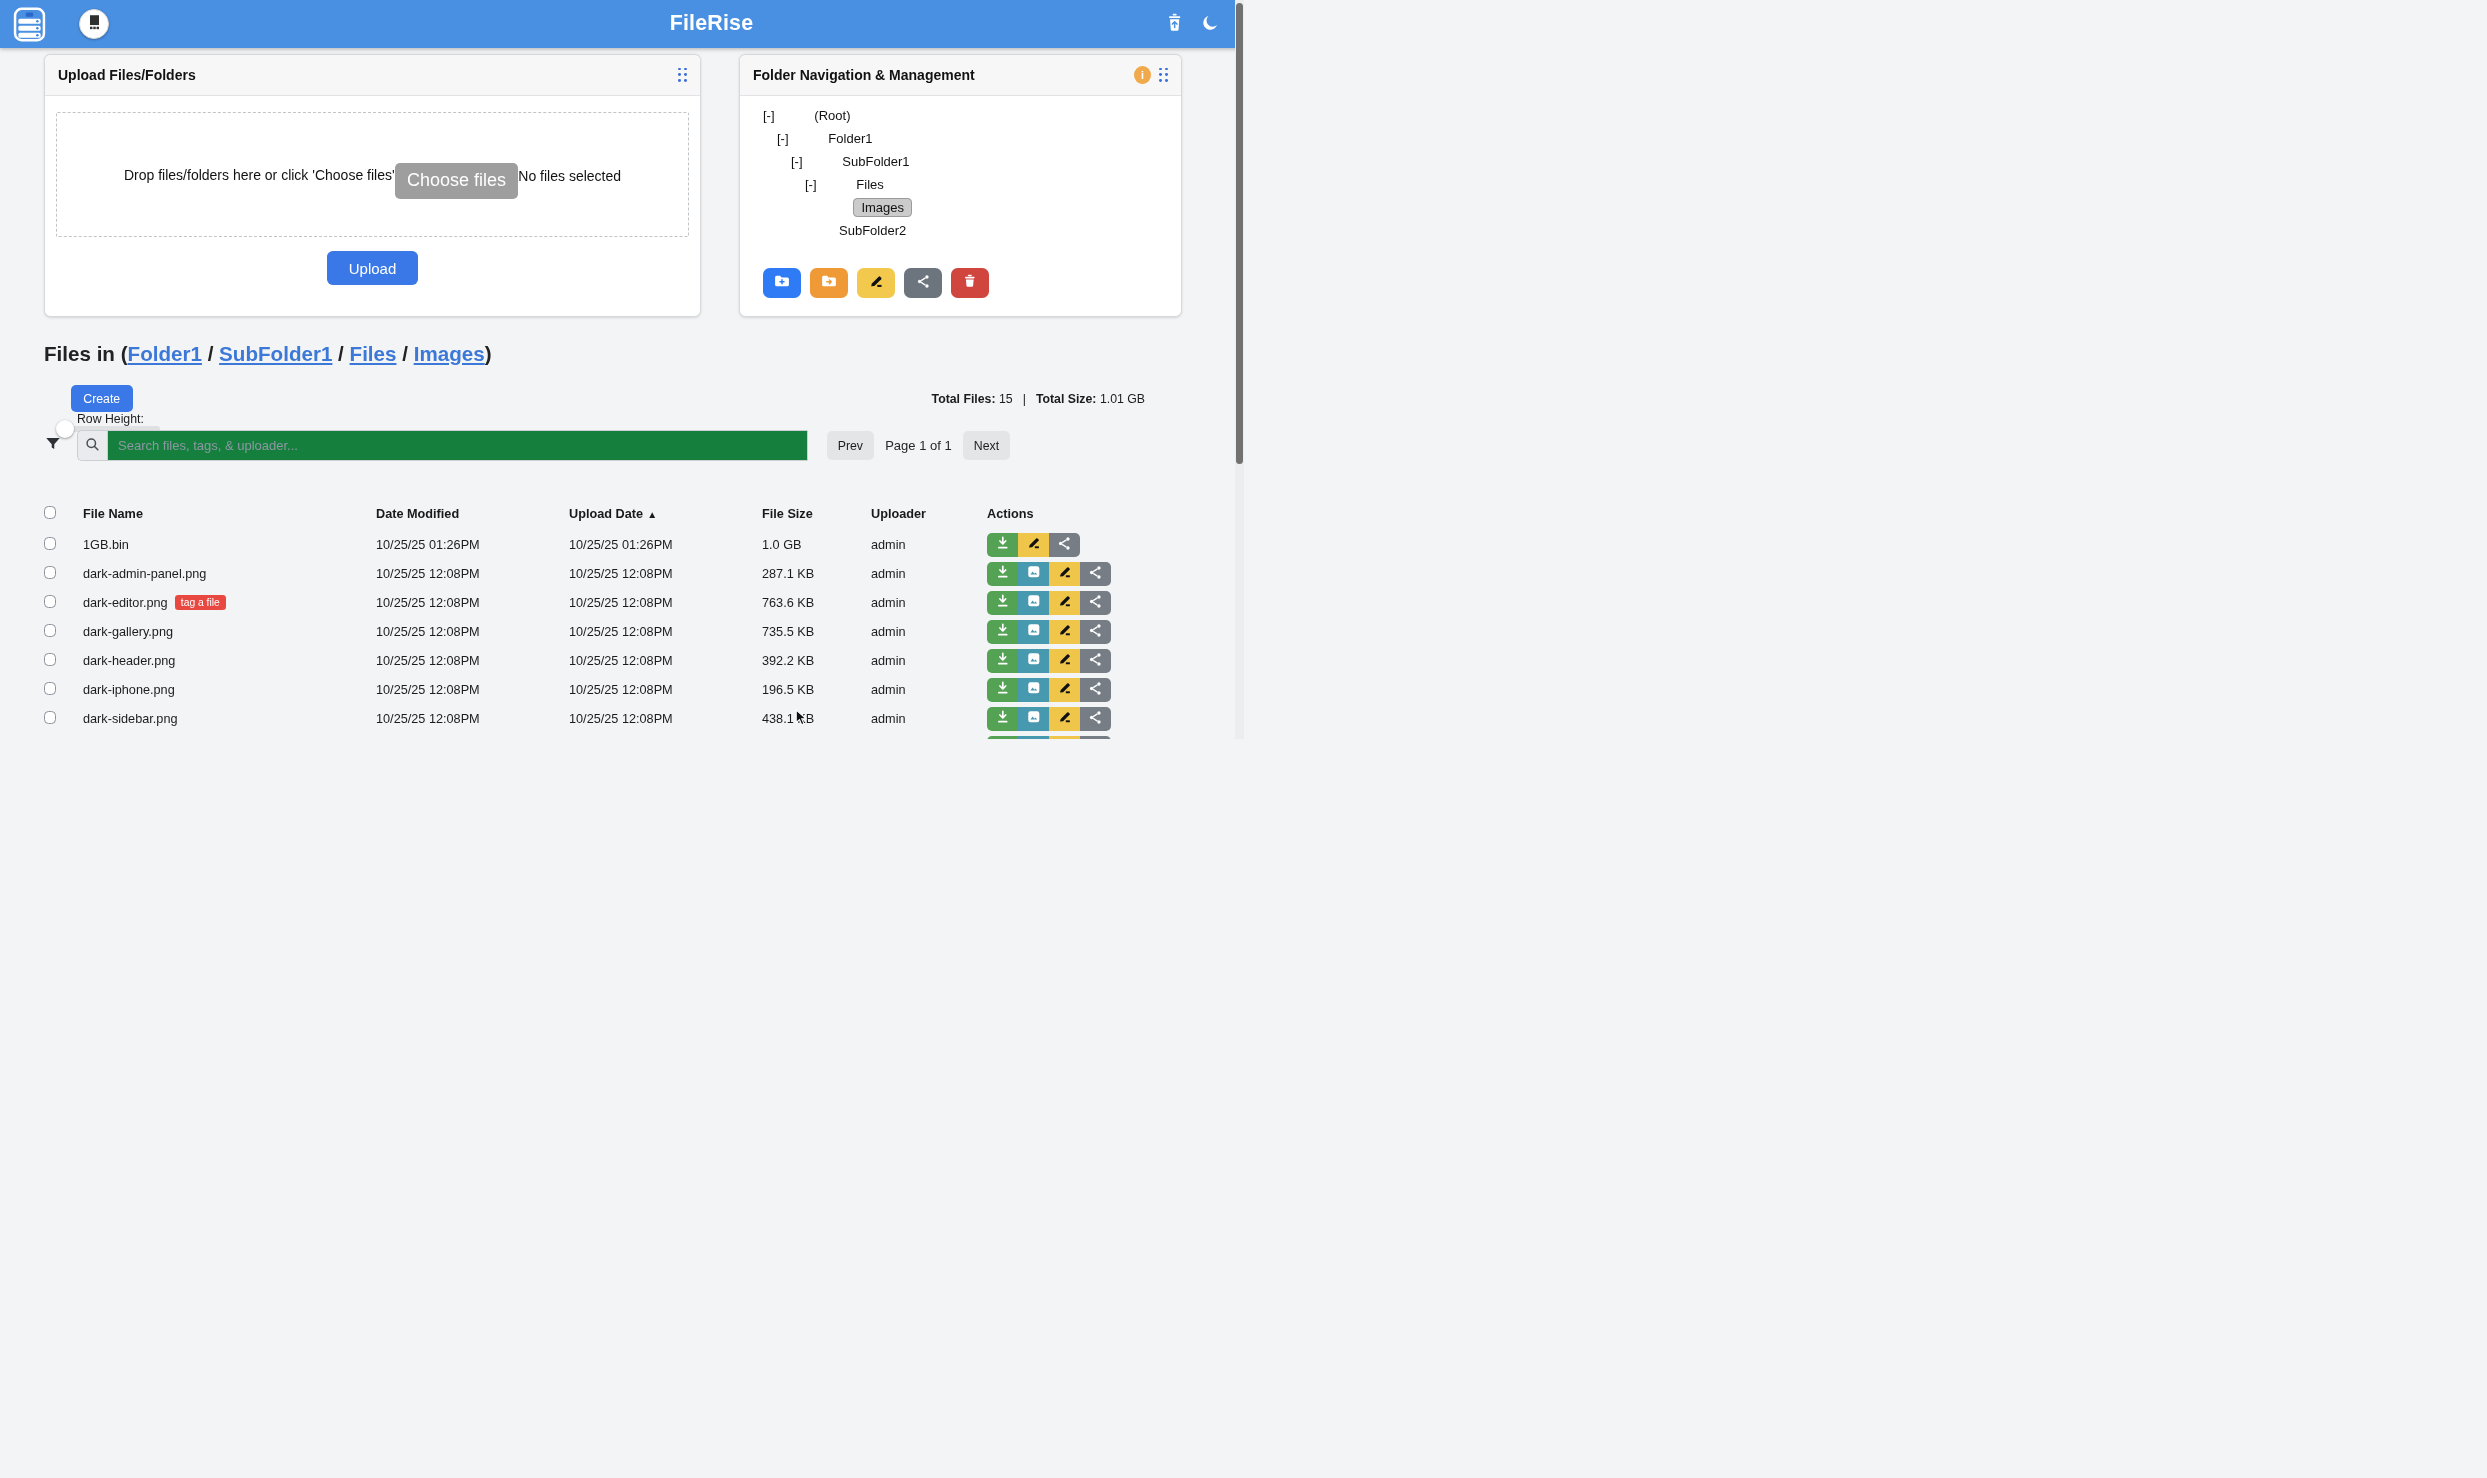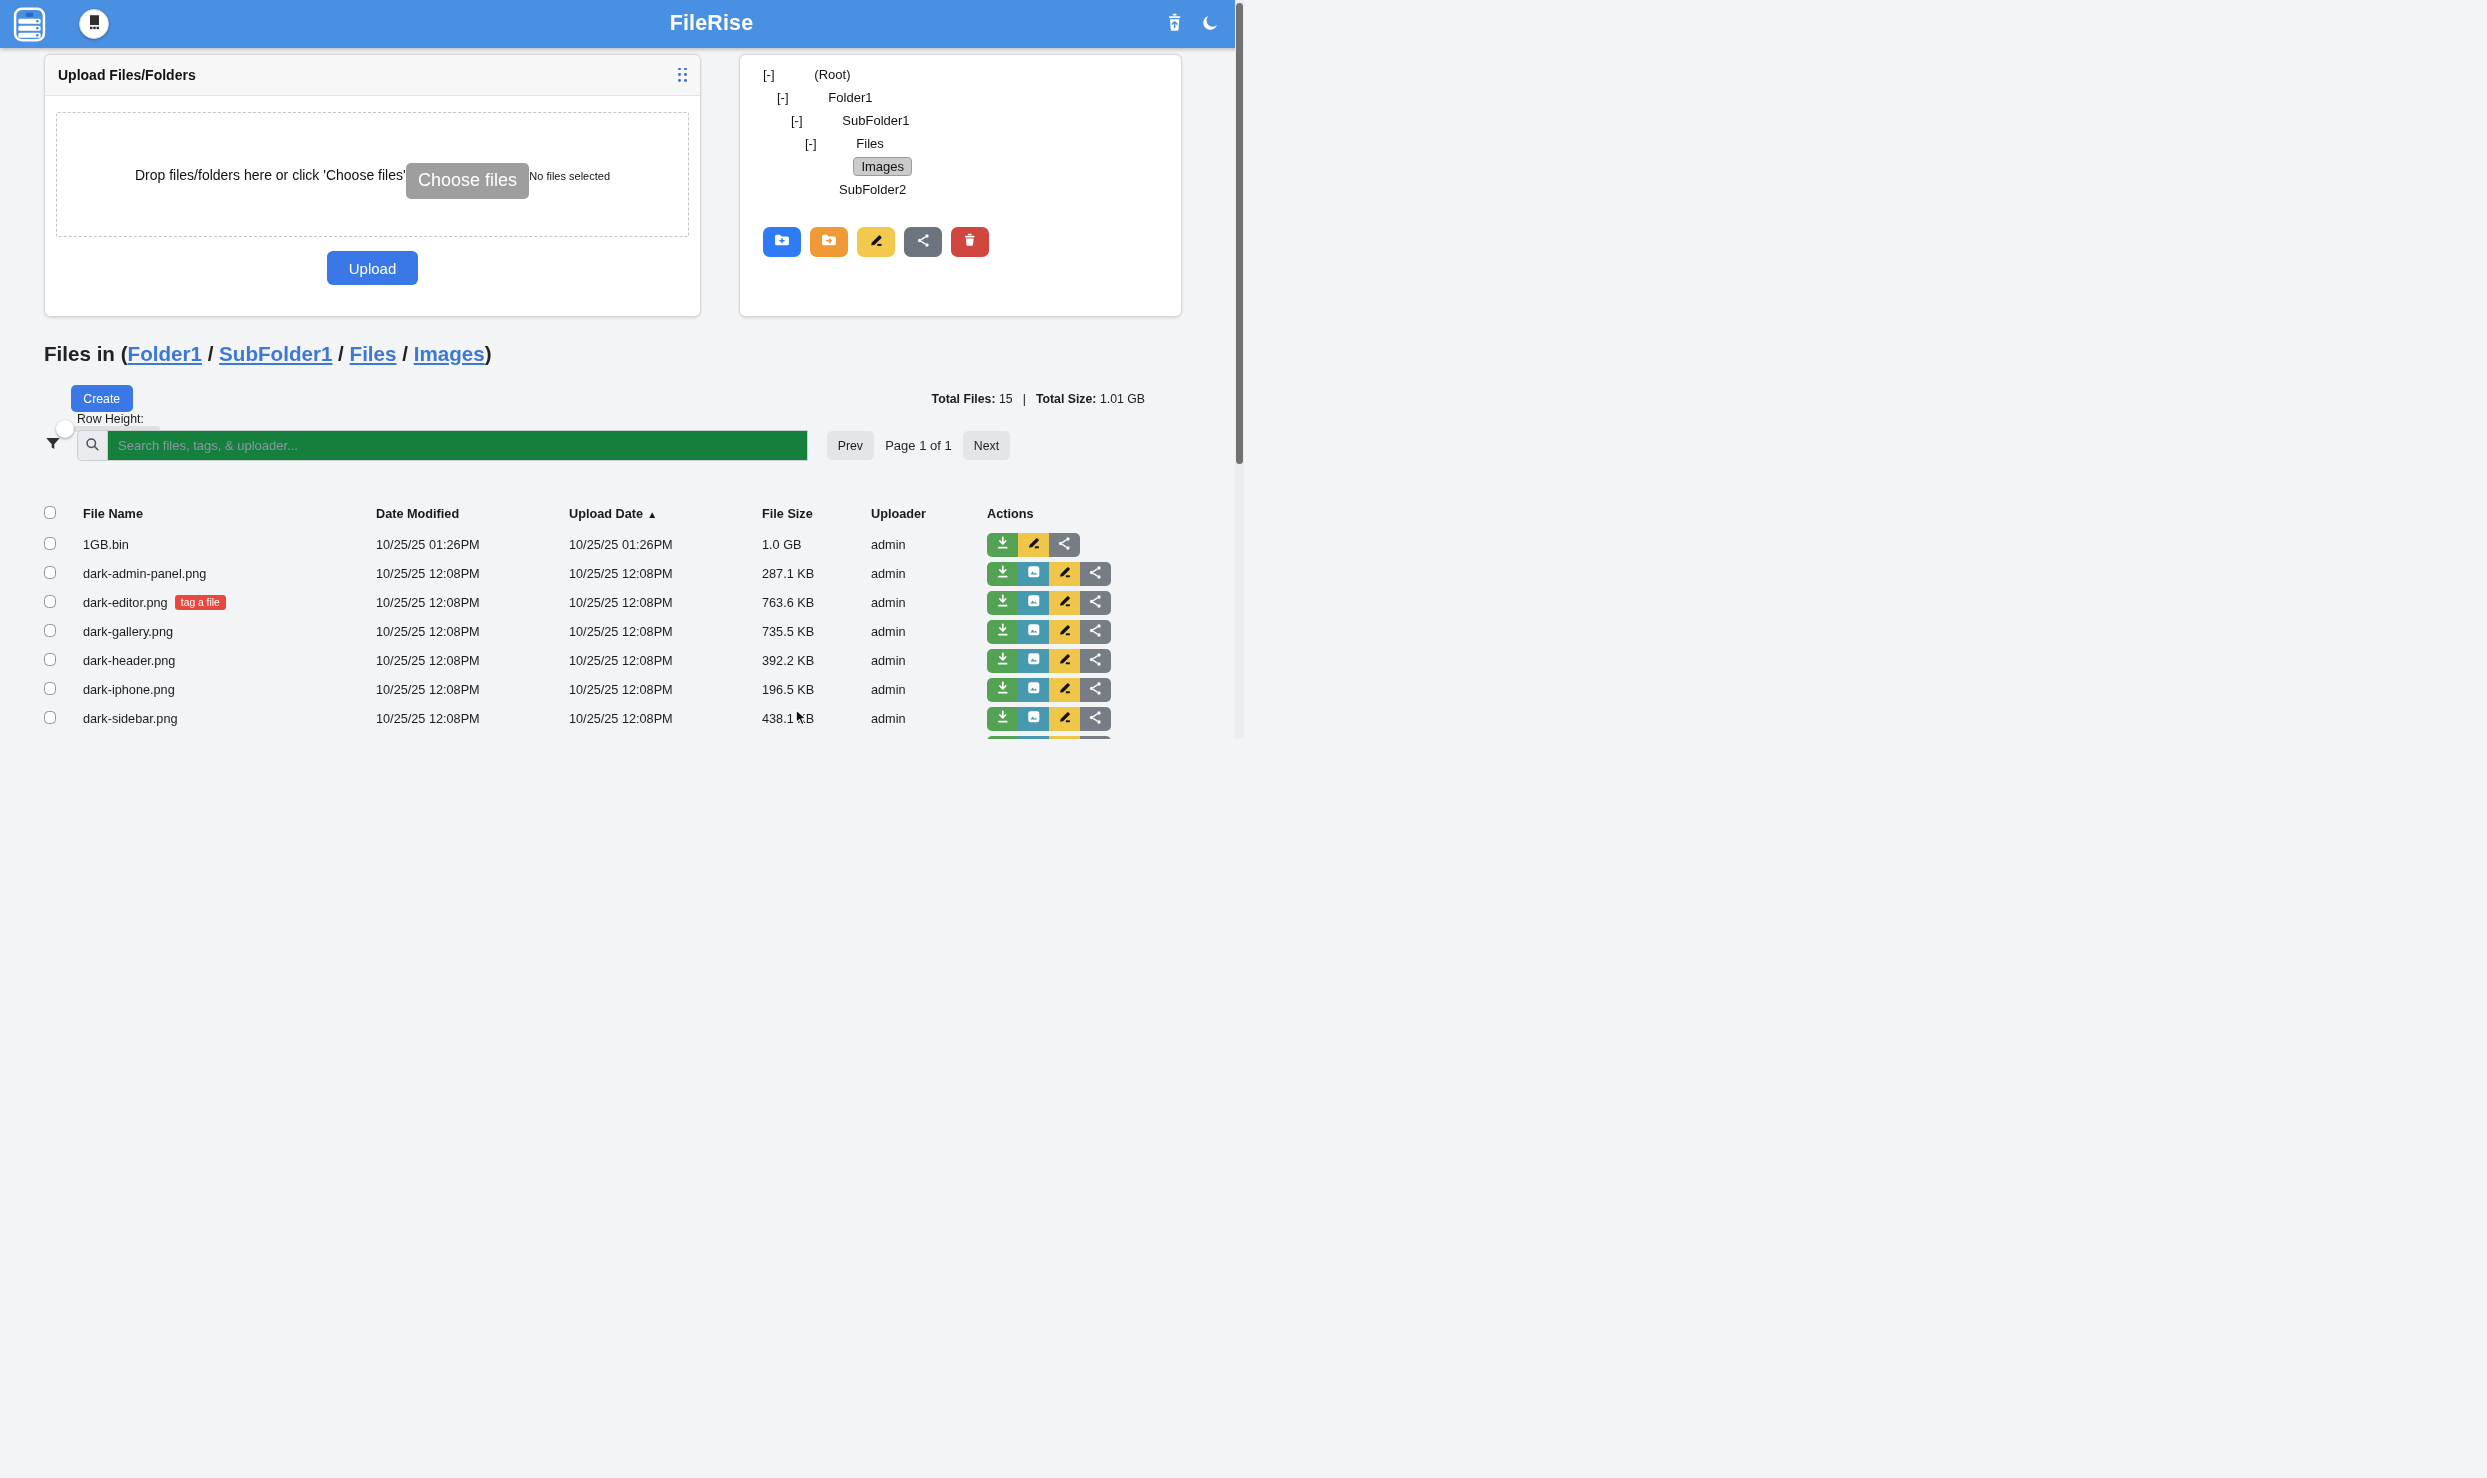--- a/index.html
+++ b/index.html
@@ -44,21 +44,21 @@
   .drag-handle i{ width:2.9px; height:2.9px; border-radius:50%; background:#3a6fd8; }
   .info-icon{ width:16.4px; height:18px; border-radius:50%; background:var(--info,#f0a94b); color:#fff;
     font-size:10.7px; font-weight:bold; display:flex; align-items:center; justify-content:center; cursor:pointer; border:none; }
   
   .upload-body{ padding:16.4px 10.7px 0; }
   .dropzone{ border:1.6px dashed #c3c4c6; border-radius:1.6px; height:125px;
     display:flex; flex-direction:row; align-items:center; justify-content:center; cursor:pointer; }
   .drop-text{ font-size:14px; color:#111; }
   .choose-btn{ margin-top:11.5px; background:var(--choose,#9e9e9e); color:#fff; border:none; border-radius:5px;
     font-size:18px; padding:7.4px 12.3px; cursor:pointer; font-family:inherit; }
-  .no-files{ margin-top:3px; font-size:11px; color:#111; }
+  .no-files{ margin-top:3px; font-size:14px; color:#111; }
   .upload-btn{ display:block; margin:14px auto 0; background:var(--primary,#3b78e7); color:#fff; border:none;
     border-radius:5.8px; font-size:15px; padding:8.2px 22px; cursor:pointer; font-family:inherit; }
   
   .folder-body{ padding:8.2px 13px 0 23px; }
   .tree-item{ height:23px; display:flex; align-items:center; font-size:13px; color:#121212; }
   .tree-toggle{ margin-right:5.8px; cursor:pointer; }
   .tree-label{ cursor:pointer;margin-left:34px; }
   .tree-label.selected{ background:#cbcbcb; border:0.8px solid #9a9a9a; border-radius:4.1px; padding:0.8px 7.4px; }
   .folder-actions{ margin-top:25.5px; display:flex; gap:9px; }
   .fbtn{ width:38px; height:30px; border:none; border-radius:6.6px; display:flex; align-items:center;
@@ -207,20 +207,34 @@
       <div class="dropzone">
         <div class="drop-text">Drop files/folders here or click 'Choose files'</div>
         <button class="choose-btn">Choose files</button>
         <div class="no-files">No files selected</div>
       </div>
       <button class="upload-btn">Upload</button>
     </div>
   </section>
 
   <section class="card card-folder">
+    <div class="card-header">
+      <span class="card-title">Folder Navigation &amp; Management</span>
+      <span class="hdr-icons">
+        <button class="info-icon">i</button>
+        <span class="drag-handle">
+          <i></i>
+            <i></i>
+            <i></i>
+            <i></i>
+            <i></i>
+            <i></i>
+        </span>
+      </span>
+    </div>
     <div class="folder-body">
       <div id="folder-tree">
           <div class="tree-item" style="padding-left: 0px;">
             <span class="tree-toggle">[-]</span>
             <span class="tree-label">(Root)</span>
           </div>
           <div class="tree-item" style="padding-left: 14px;">
             <span class="tree-toggle">[-]</span>
             <span class="tree-label">Folder1</span>
           </div>

